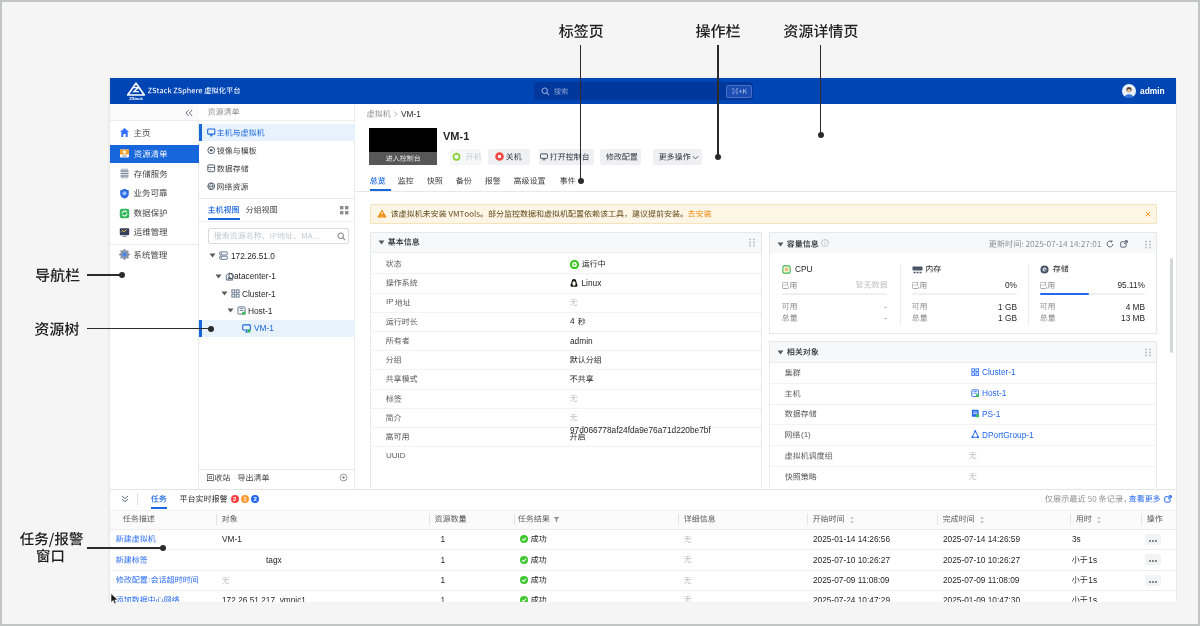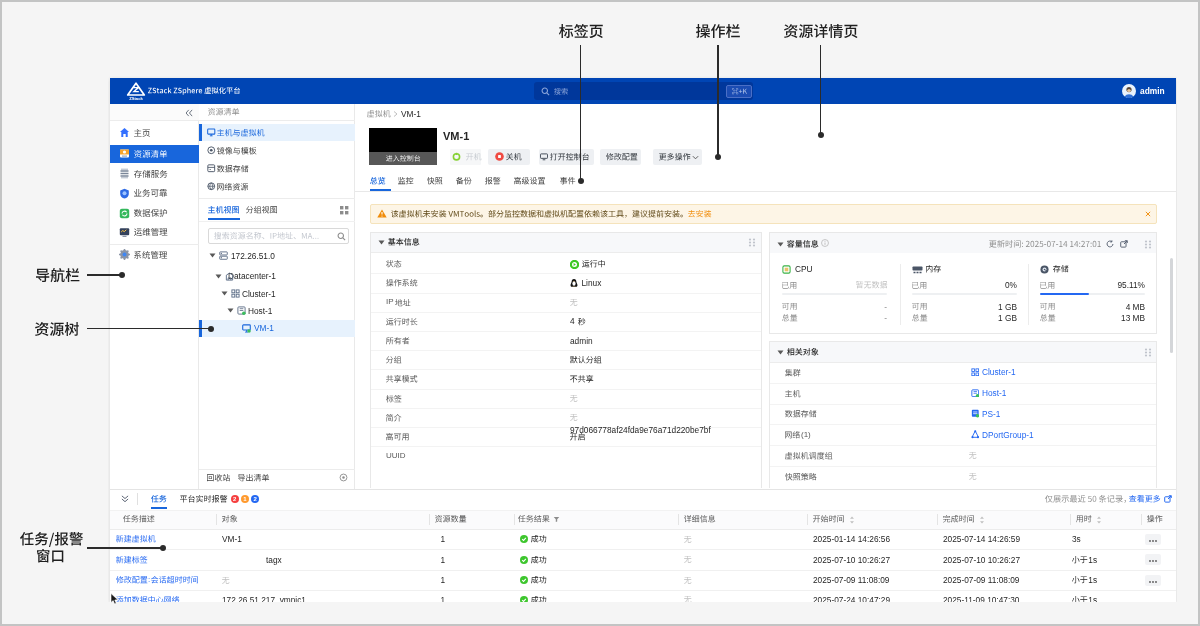--- a/index.html
+++ b/index.html
@@ -752,21 +752,21 @@
     <circle cx="4.5" cy="4.5" r="4.5" fill="#3ec62e"></circle>
     <path d="M2.4 4.6 L4 6.1 L6.6 3.2" fill="none" stroke="#fff" stroke-width="1.2"></path>
   </svg>
 <svg style="position:absolute;left:530.5px;top:595.8px;z-index:6;overflow:visible" width="15.2" height="7.4">
     <use href="#tg83"></use>
   </svg>
 <svg style="position:absolute;left:684.0px;top:596.1px;z-index:6;overflow:visible" width="7.4" height="6.8">
     <use href="#tg41"></use>
   </svg>
 <div style="position:absolute;left:813px;top:593.5px;z-index:6;font-family:'Liberation Sans',sans-serif;font-size:8.3px;font-weight:400;color:#262626;line-height:12.0px;white-space:nowrap;">2025-07-24 10:47:29</div>
-<div style="position:absolute;left:943px;top:593.5px;z-index:6;font-family:'Liberation Sans',sans-serif;font-size:8.3px;font-weight:400;color:#262626;line-height:12.0px;white-space:nowrap;">2025-11-09 10:47:30</div>
+<div style="position:absolute;left:943px;top:593.5px;z-index:6;font-family:'Liberation Sans',sans-serif;font-size:8.3px;font-weight:400;color:#262626;line-height:12.0px;white-space:nowrap;">2025-01-09 10:47:30</div>
 <svg style="position:absolute;left:1072.0px;top:595.9px;z-index:6;overflow:visible" width="15.3" height="7.2">
     <use href="#tg85"></use>
   </svg>
 <div style="position:absolute;left:1088.312px;top:593.5px;z-index:6;font-family:'Liberation Sans',sans-serif;font-size:8.3px;font-weight:400;color:#262626;line-height:12.0px;white-space:nowrap;">1s</div>
 <div style="position:absolute;left:110px;top:549.2px;width:1066px;height:1px;z-index:4;background:#f0f0f0"></div>
 <div style="position:absolute;left:110px;top:569.7px;width:1066px;height:1px;z-index:4;background:#f0f0f0"></div>
 <div style="position:absolute;left:110px;top:590.2px;width:1066px;height:1px;z-index:4;background:#f0f0f0"></div>
 <div style="position:absolute;left:0px;top:602px;width:1200px;height:24px;background:#f5f5f5;z-index:8"></div>
 <div style="position:absolute;left:0px;top:0px;width:108px;height:626px;background:#f5f5f5;z-index:8"></div>
 <div style="position:absolute;left:1176.5px;top:0px;width:23.5px;height:626px;background:#f5f5f5;z-index:8"></div>

